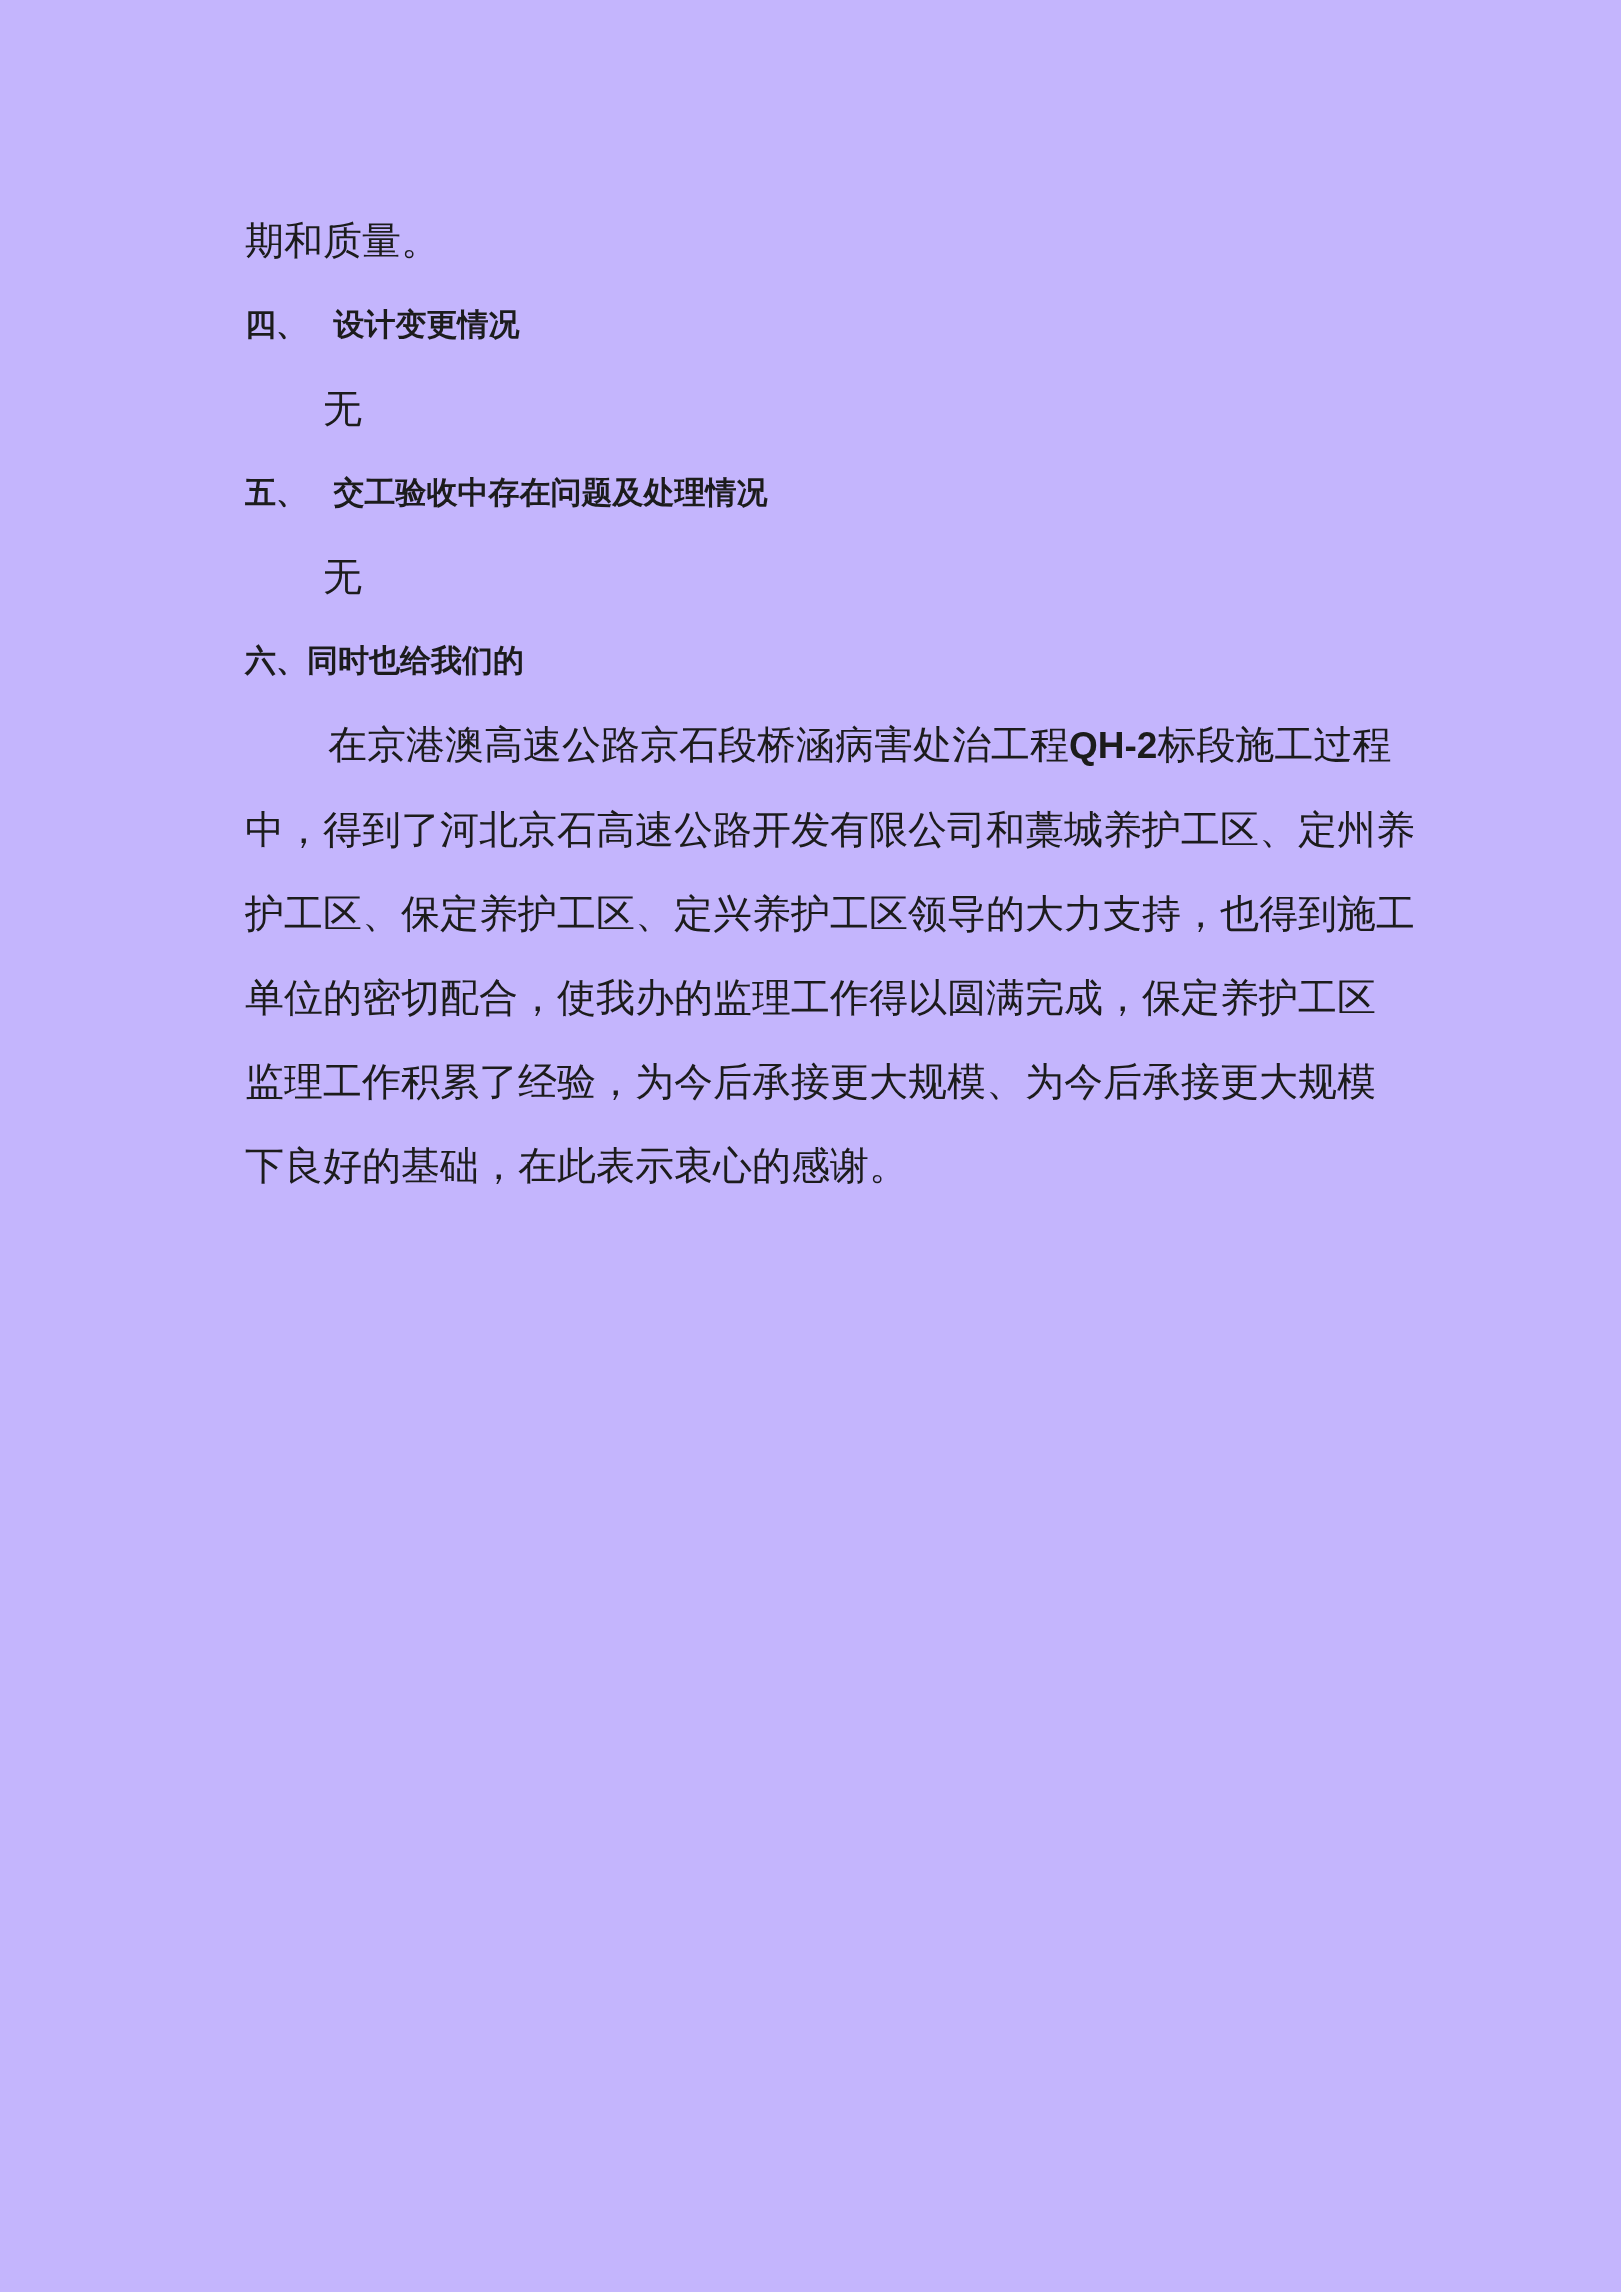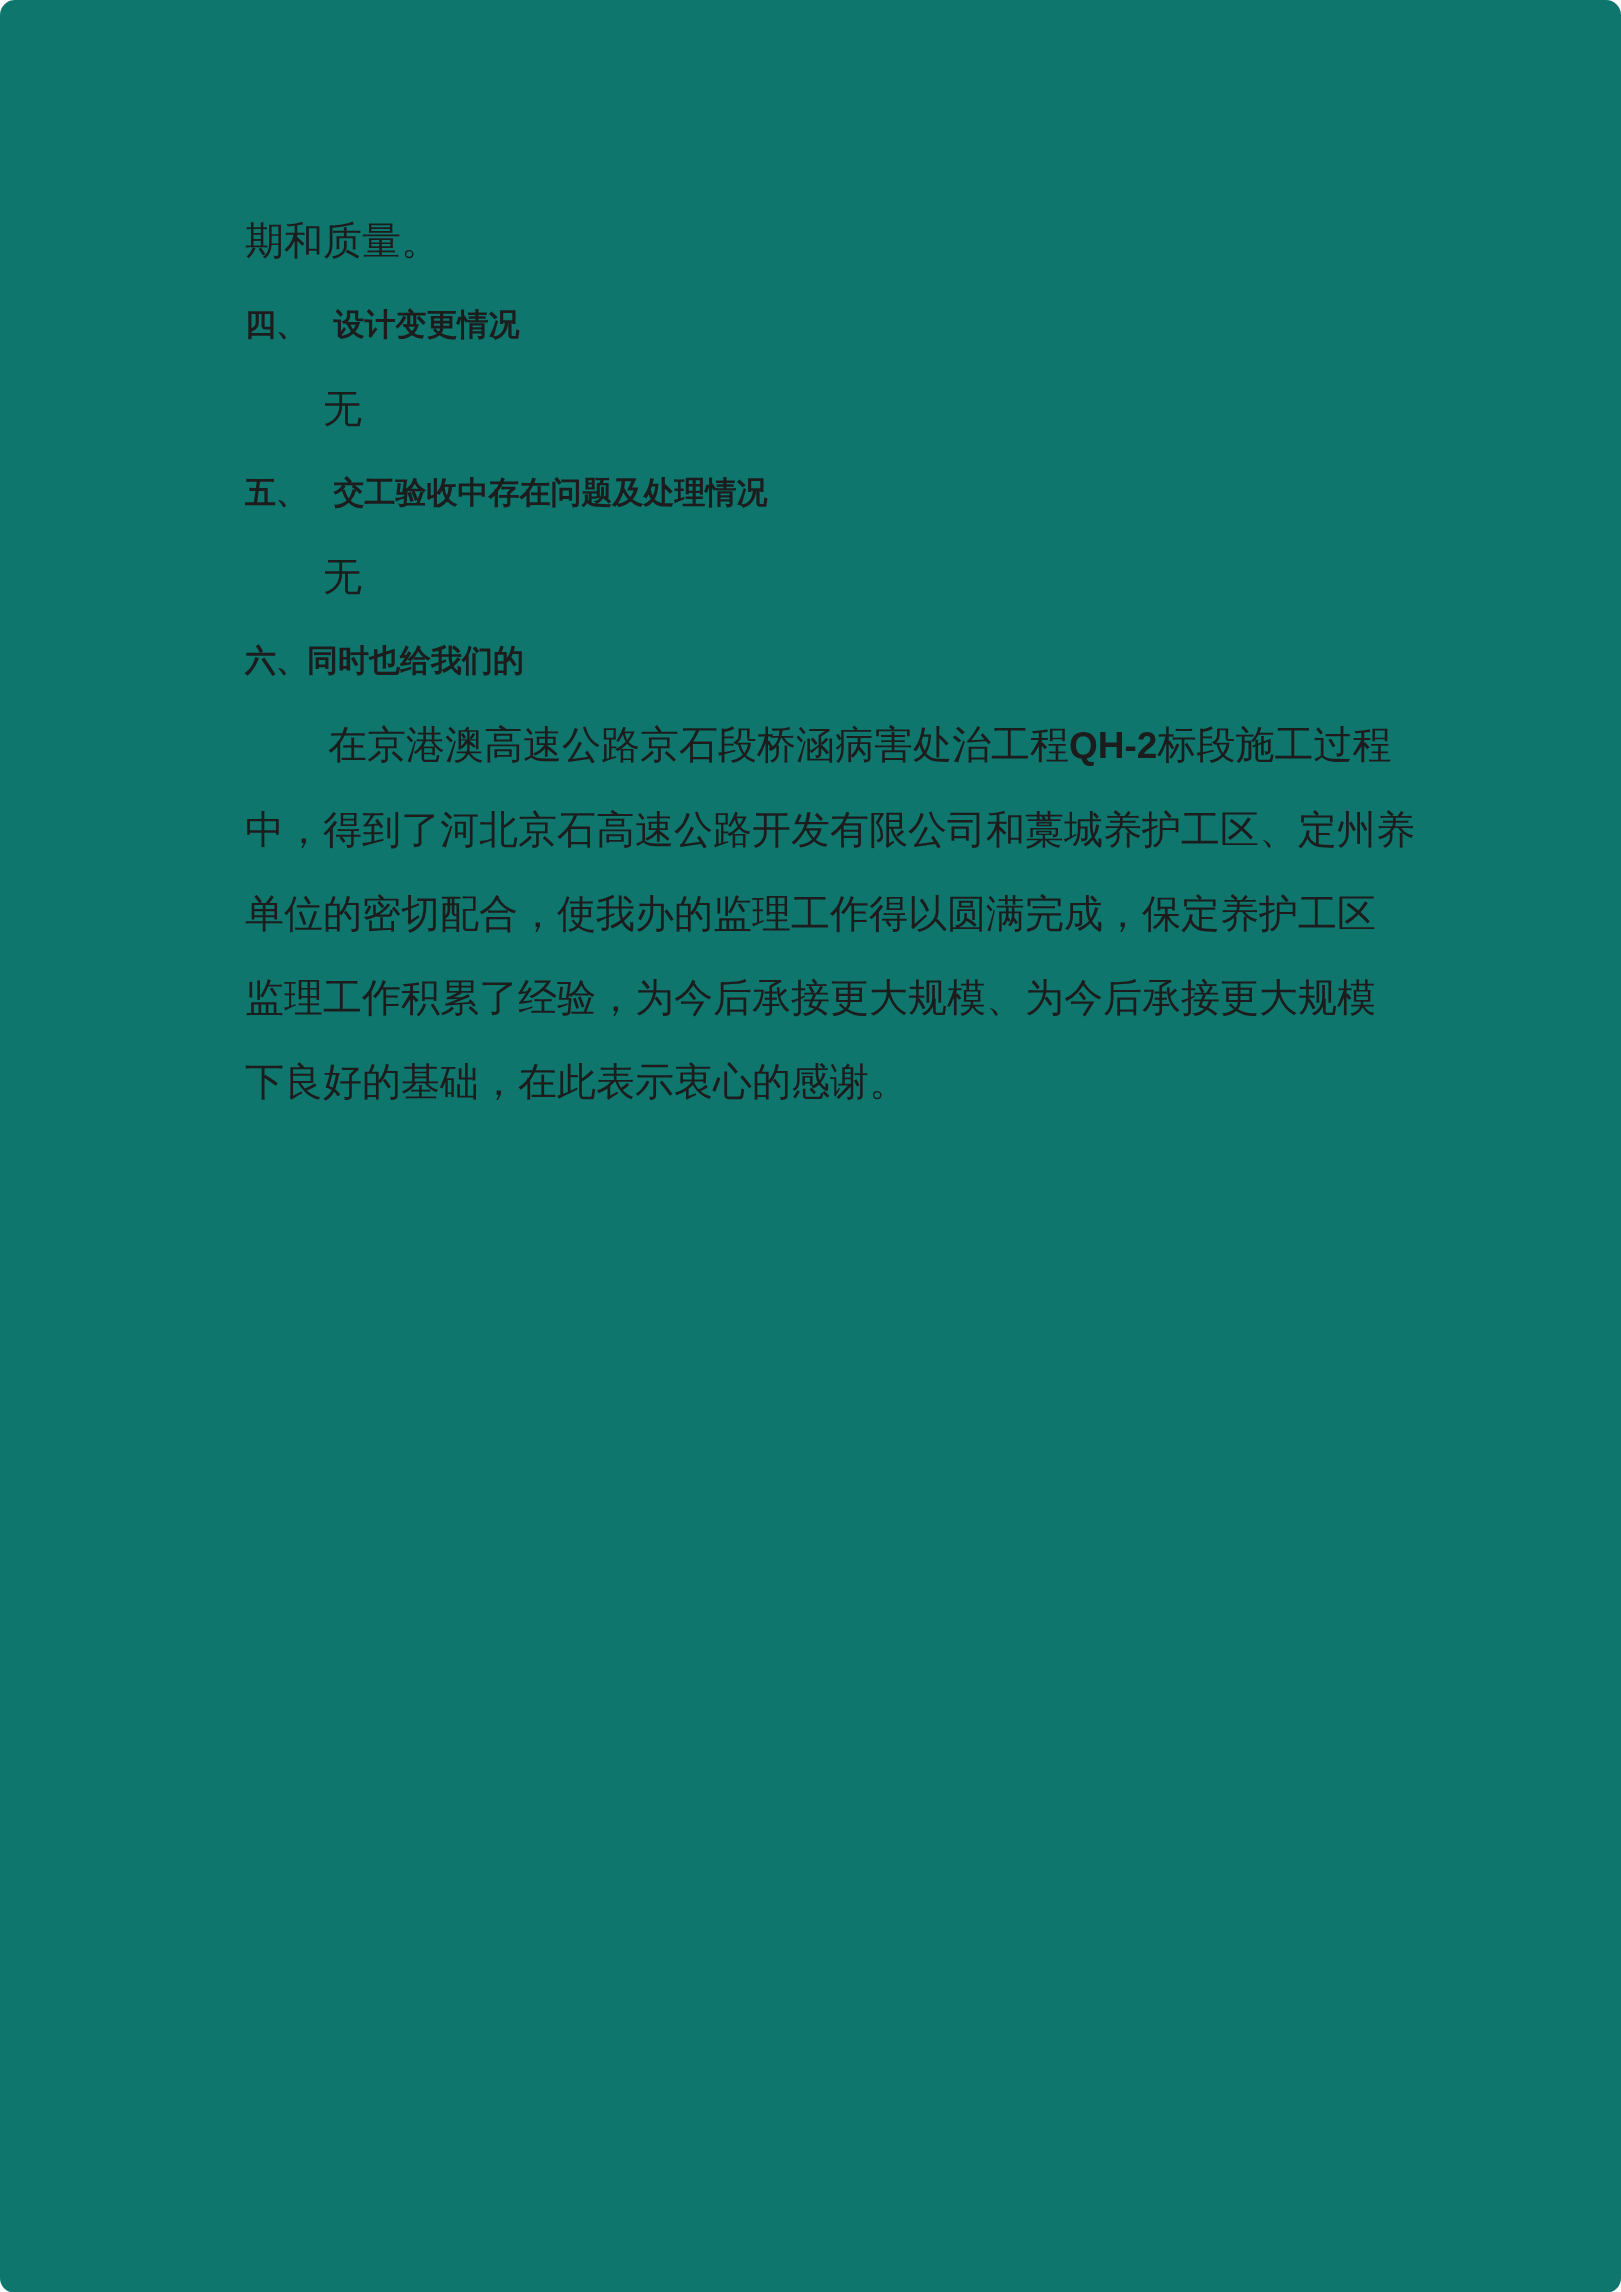--- a/index.html
+++ b/index.html
@@ -51,21 +51,21 @@
   }
   .latin-seg {
     font-family: "Liberation Sans", "DejaVu Sans", sans-serif;
     font-weight: 600;
     font-size: 37px;
   }
 </style>
 </head>
 <body style="color: rgb(28, 28, 28);">
 
-<div class="page" style="background: #0f766e; border-radius: 15px;">
+<div class="page" style="background: #c4b5fd;">
   <div class="content">
 
     <div class="line">
       <span>期和质量。</span>
     </div>
 
     <div class="line heading">
       <span class="num-gap">四、</span><span>设计变更情况</span>
     </div>
 
@@ -86,20 +86,23 @@
     </div>
 
     <div class="line para-first">
       <span>在京港澳高速公路京石段桥涵病害处治工程</span><span class="latin-seg">QH-2</span><span>标段施工过程</span>
     </div>
 
     <div class="line">
       <span>中，得到了河北京石高速公路开发有限公司和藁城养护工区、定州养</span>
     </div>
 
+    <div class="line">
+      <span>护工区、保定养护工区、定兴养护工区领导的大力支持，也得到施工</span>
+    </div>
 
     <div class="line">
       <span>单位的密切配合，使我办的监理工作得以圆满完成，保定养护工区</span>
     </div>
 
     <div class="line">
       <span>监理工作积累了经验，为今后承接更大规模、为今后承接更大规模</span>
     </div>
 
     <div class="line">

